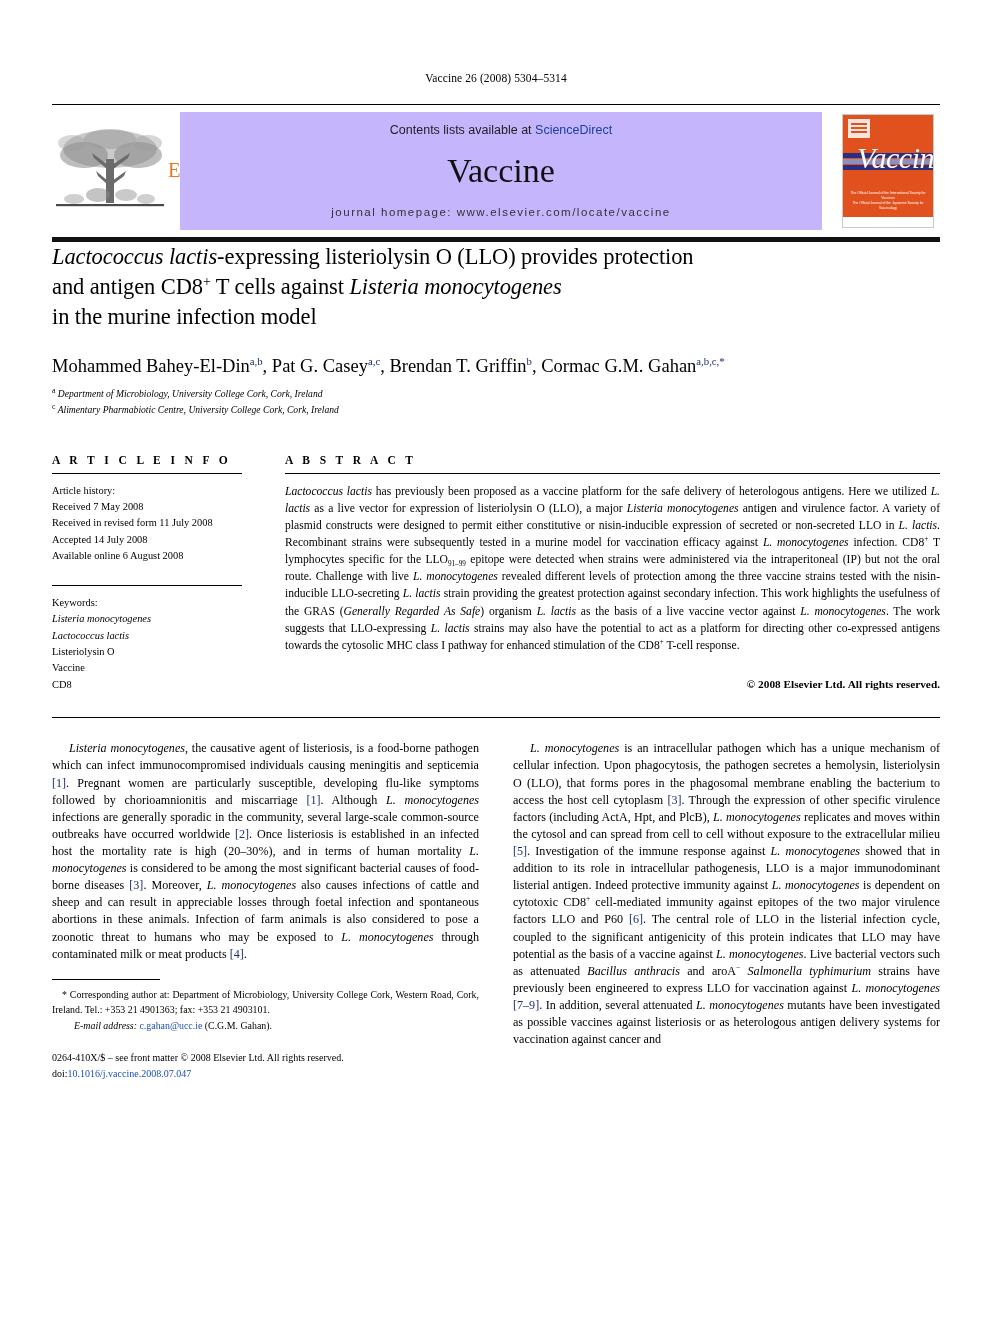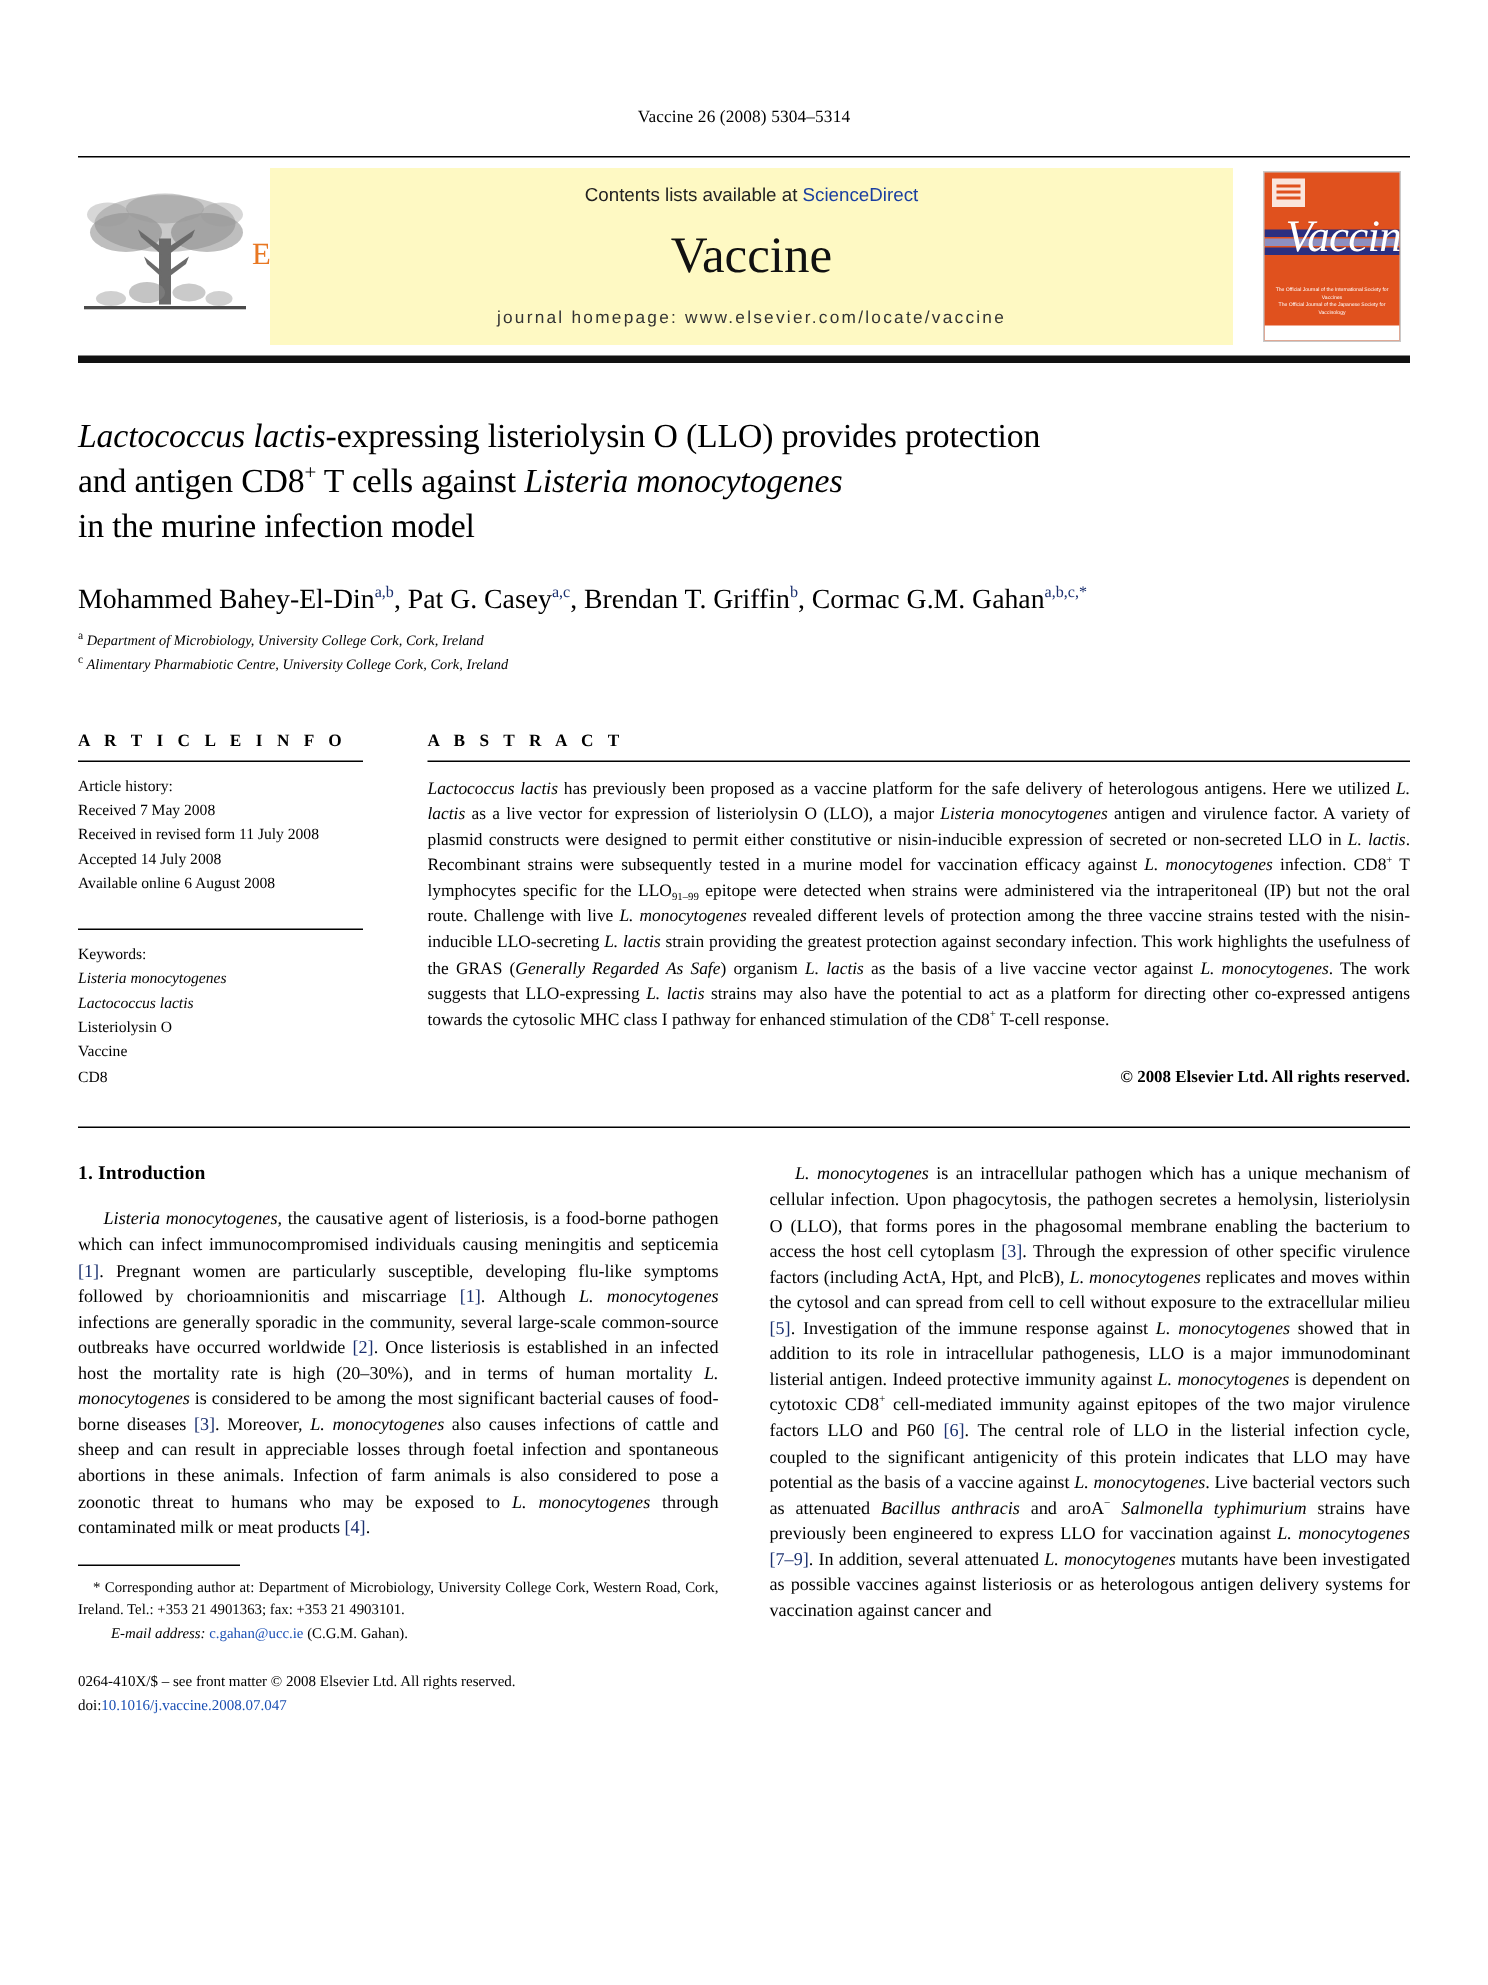--- a/index.html
+++ b/index.html
@@ -57,21 +57,21 @@
   .elsevier-word {
     font-family: "Liberation Serif", serif;
     color: #E87722;
     font-size: 20.5px;
     letter-spacing: 0.3px;
     line-height: 1;
     padding-bottom: 2px;
   }
   .jh-center {
     flex: 1 1 auto;
-    background: #fef9c3;
+    background: #c4b5fd;
     display: flex;
     flex-direction: column;
     justify-content: space-between;
     align-items: center;
     padding: 11px 0 12px 0;
     box-sizing: border-box;
   }
   .contents-line {
     font-family: "Liberation Sans", sans-serif;
     font-size: 12.5px;
@@ -150,21 +150,21 @@
   }
   .cover-strip {
     position:absolute; left:0; right:0; bottom:0; height:10px; background:#fff;
   }
   .header-rule-bottom {
     border-top: 5px solid #111;
     margin-top: 7px;
   }
 
   
-  .title-block { margin-top: 34px; }
+  .title-block { }
   .paper-title {
     font-size: 22.5px;
     line-height: 1.34;
     font-weight: normal;
     margin: 0;
     letter-spacing: -0.1px;
   }
   .paper-title i { font-style: italic; }
   sup.sup { font-size: 0.62em; vertical-align: super; line-height: 0; }
   sub.sub { font-size: 0.62em; vertical-align: sub; line-height: 0; }
@@ -394,21 +394,20 @@
       <div class="abstract-body" id="abstract-text"><i>Lactococcus lactis</i> has previously been proposed as a vaccine platform for the safe delivery of heterologous antigens. Here we utilized <i>L. lactis</i> as a live vector for expression of listeriolysin O (LLO), a major <i>Listeria monocytogenes</i> antigen and virulence factor. A variety of plasmid constructs were designed to permit either constitutive or nisin-inducible expression of secreted or non-secreted LLO in <i>L. lactis</i>. Recombinant strains were subsequently tested in a murine model for vaccination efficacy against <i>L. monocytogenes</i> infection. CD8<sup class="sup">+</sup> T lymphocytes specific for the LLO<sub class="sub">91–99</sub> epitope were detected when strains were administered via the intraperitoneal (IP) but not the oral route. Challenge with live <i>L. monocytogenes</i> revealed different levels of protection among the three vaccine strains tested with the nisin-inducible LLO-secreting <i>L. lactis</i> strain providing the greatest protection against secondary infection. This work highlights the usefulness of the GRAS (<i>Generally Regarded As Safe</i>) organism <i>L. lactis</i> as the basis of a live vaccine vector against <i>L. monocytogenes</i>. The work suggests that LLO-expressing <i>L. lactis</i> strains may also have the potential to act as a platform for directing other co-expressed antigens towards the cytosolic MHC class I pathway for enhanced stimulation of the CD8<sup class="sup">+</sup> T-cell response.</div>
       <div class="copyright-line">© 2008 Elsevier Ltd. All rights reserved.</div>
     </div>
   </div>
 
   <div class="abstract-divider"></div>
 
   <div class="body-cols">
 
     <div class="bcol">
-      <h2 class="h1">1. Introduction</h2>
       <p class="para indent" id="intro-left"><i>Listeria monocytogenes</i>, the causative agent of listeriosis, is a food-borne pathogen which can infect immunocompromised individuals causing meningitis and septicemia <span class="ref">[1]</span>. Pregnant women are particularly susceptible, developing flu-like symptoms followed by chorioamnionitis and miscarriage <span class="ref">[1]</span>. Although <i>L. monocytogenes</i> infections are generally sporadic in the community, several large-scale common-source outbreaks have occurred worldwide <span class="ref">[2]</span>. Once listeriosis is established in an infected host the mortality rate is high (20–30%), and in terms of human mortality <i>L. monocytogenes</i> is considered to be among the most significant bacterial causes of food-borne diseases <span class="ref">[3]</span>. Moreover, <i>L. monocytogenes</i> also causes infections of cattle and sheep and can result in appreciable losses through foetal infection and spontaneous abortions in these animals. Infection of farm animals is also considered to pose a zoonotic threat to humans who may be exposed to <i>L. monocytogenes</i> through contaminated milk or meat products <span class="ref">[4]</span>.</p>
 
       <div class="footnote-zone">
         <div class="fn-rule"></div>
         <div class="fn-text" id="fn-corr"><span style="padding-left:10px">*</span> Corresponding author at: Department of Microbiology, University College Cork, Western Road, Cork, Ireland. Tel.: +353 21 4901363; fax: +353 21 4903101.<br><span style="display:inline-block;padding-left:22px"><span class="fn-email-label">E-mail address:</span> <span class="lnk">c.gahan@ucc.ie</span> (C.G.M. Gahan).</span></div>
         <div class="imprint" id="imprint">0264-410X/$ – see front matter © 2008 Elsevier Ltd. All rights reserved.<br>doi:<span class="lnk">10.1016/j.vaccine.2008.07.047</span></div>
       </div>
     </div>
 
     <div class="bcol">

